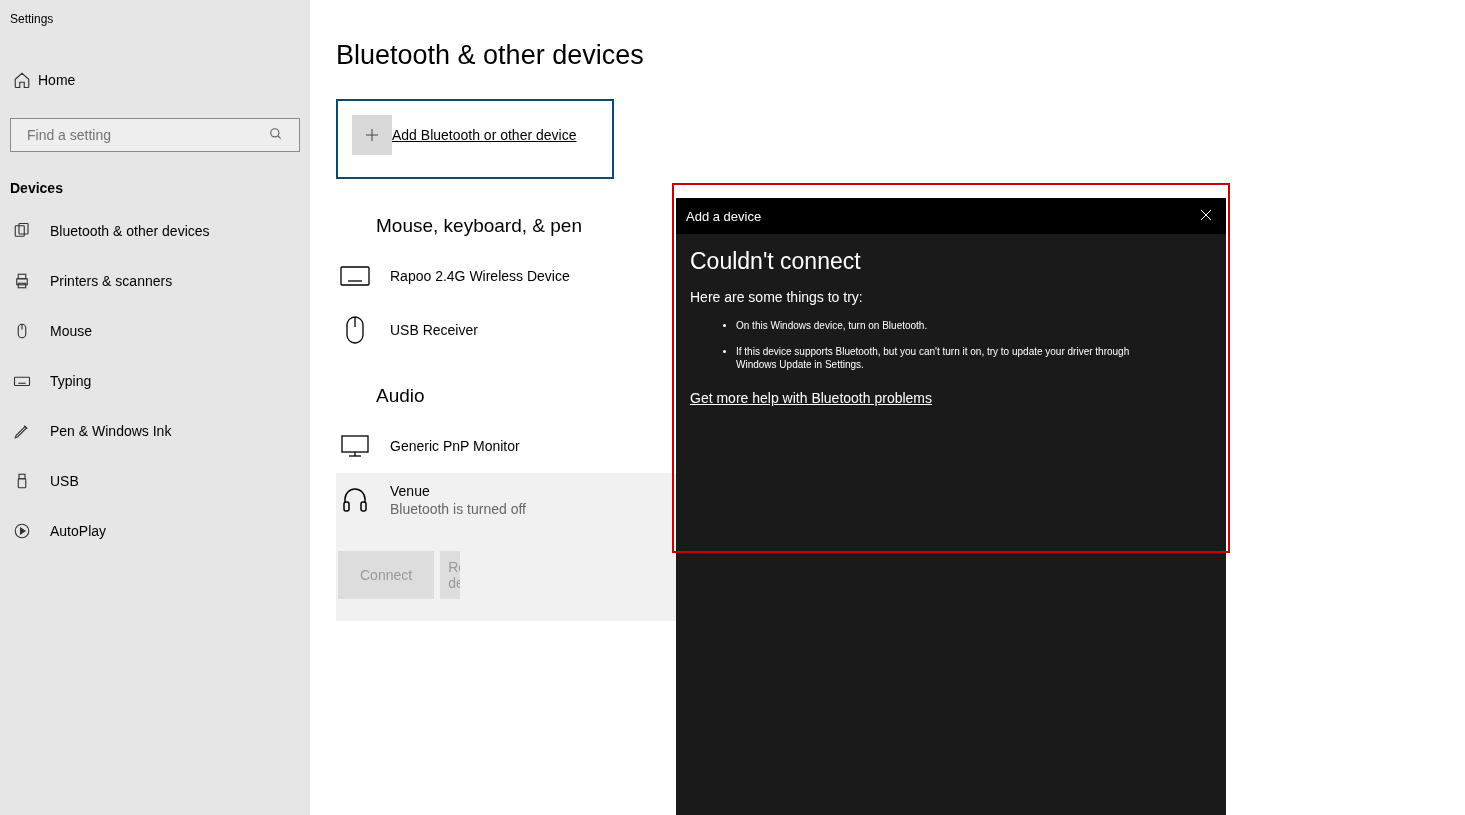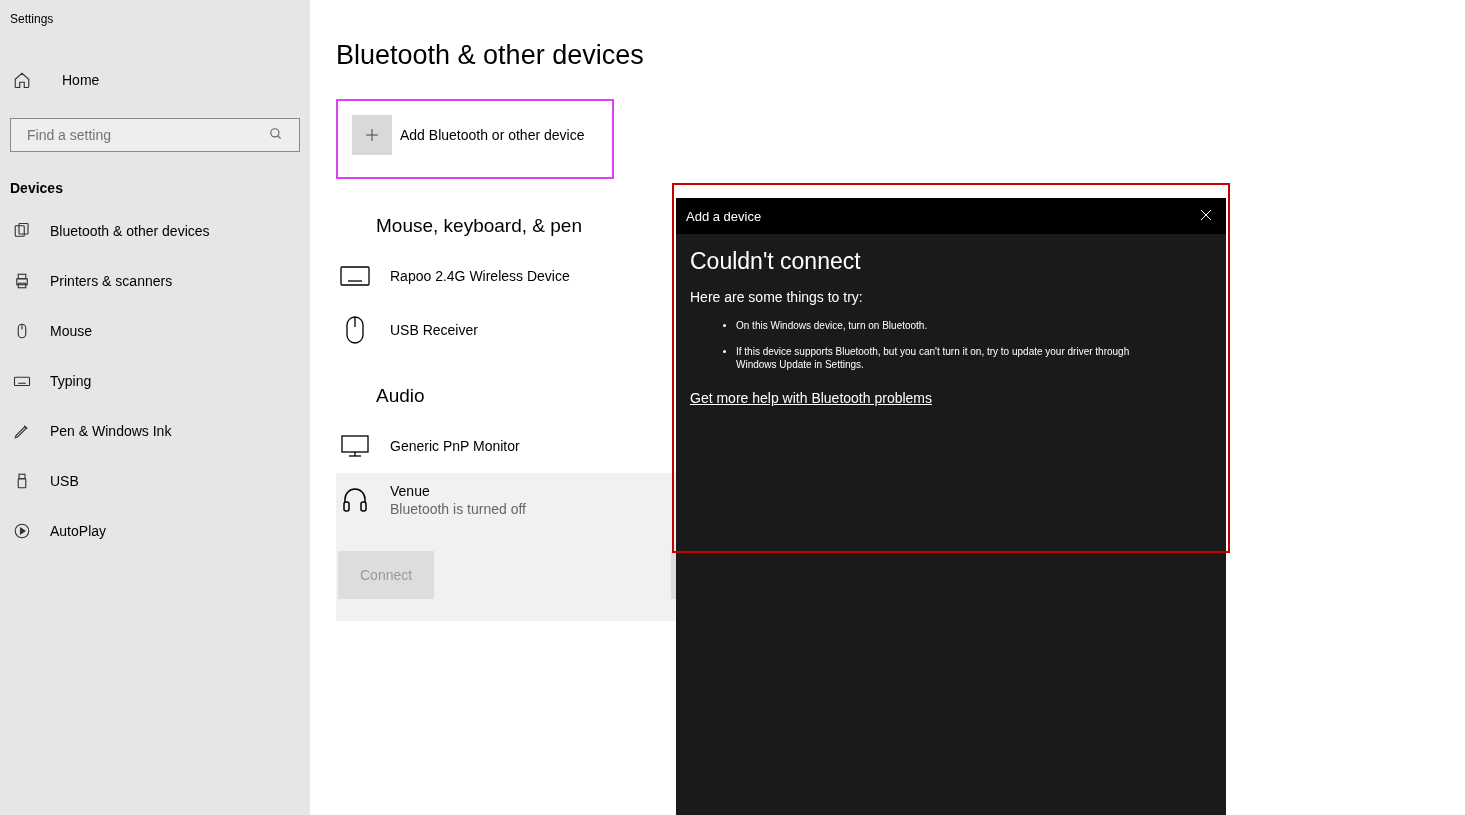--- a/index.html
+++ b/index.html
@@ -21,21 +21,21 @@
     display: flex;
     flex-direction: column;
   }
   .app-title {
     font-size: 12px;
     padding: 12px 10px 12px 10px;
   }
   .home-row {
     display: flex;
     align-items: center;
-    gap: 28px;
+    gap: 4px;
     padding: 10px 10px 10px 10px;
     cursor: pointer;
     margin-top: 20px;
   }
   .icon-wrap {
     width: 24px;
     height: 24px;
     display: flex;
     align-items: center;
     justify-content: center;
@@ -77,27 +77,28 @@
     flex: 1;
     padding: 40px 0 0 26px;
     position: relative;
   }
   .page-title {
     font-size: 27px;
     font-weight: 400;
     margin-bottom: 28px;
   }
   .add-device-wrap {
-    border: 2px solid #d946ef;
+    border: 2px solid #0c4a6e;
     width: 278px;
     padding: 14px 0 22px 14px;
     display: flex;
     align-items: center;
-    gap: 8px;
+    gap: 0;
     margin-bottom: 36px;
+    text-decoration: underline;
   }
   .plus-box {
     width: 40px; height: 40px;
     background: #d9d9d9;
     display: flex;
     align-items: center;
     justify-content: center;
   }
   .add-device-label { font-size: 14px; }
   .group-heading {
@@ -120,21 +121,21 @@
     flex-wrap: wrap;
   }
   .device-icon {
     width: 34px; height: 34px;
     display:flex; align-items:center; justify-content:center;
   }
   .device-text { display:flex; flex-direction:column; gap:2px; }
   .device-sub { color: #666; font-size: 14px; }
   .device-actions {
     width: 100%;
-    display:flex; justify-content:space-between; gap:6px;
+    display:flex; justify-content:flex-start; gap:6px;
     padding: 16px 0 12px 0;
   }
   .btn-disabled {
     background:#ddd; color:#999;
     border:none; padding:8px 22px;
     font-size:14px;
     cursor:default;
   }
   
   .dialog-outline {

